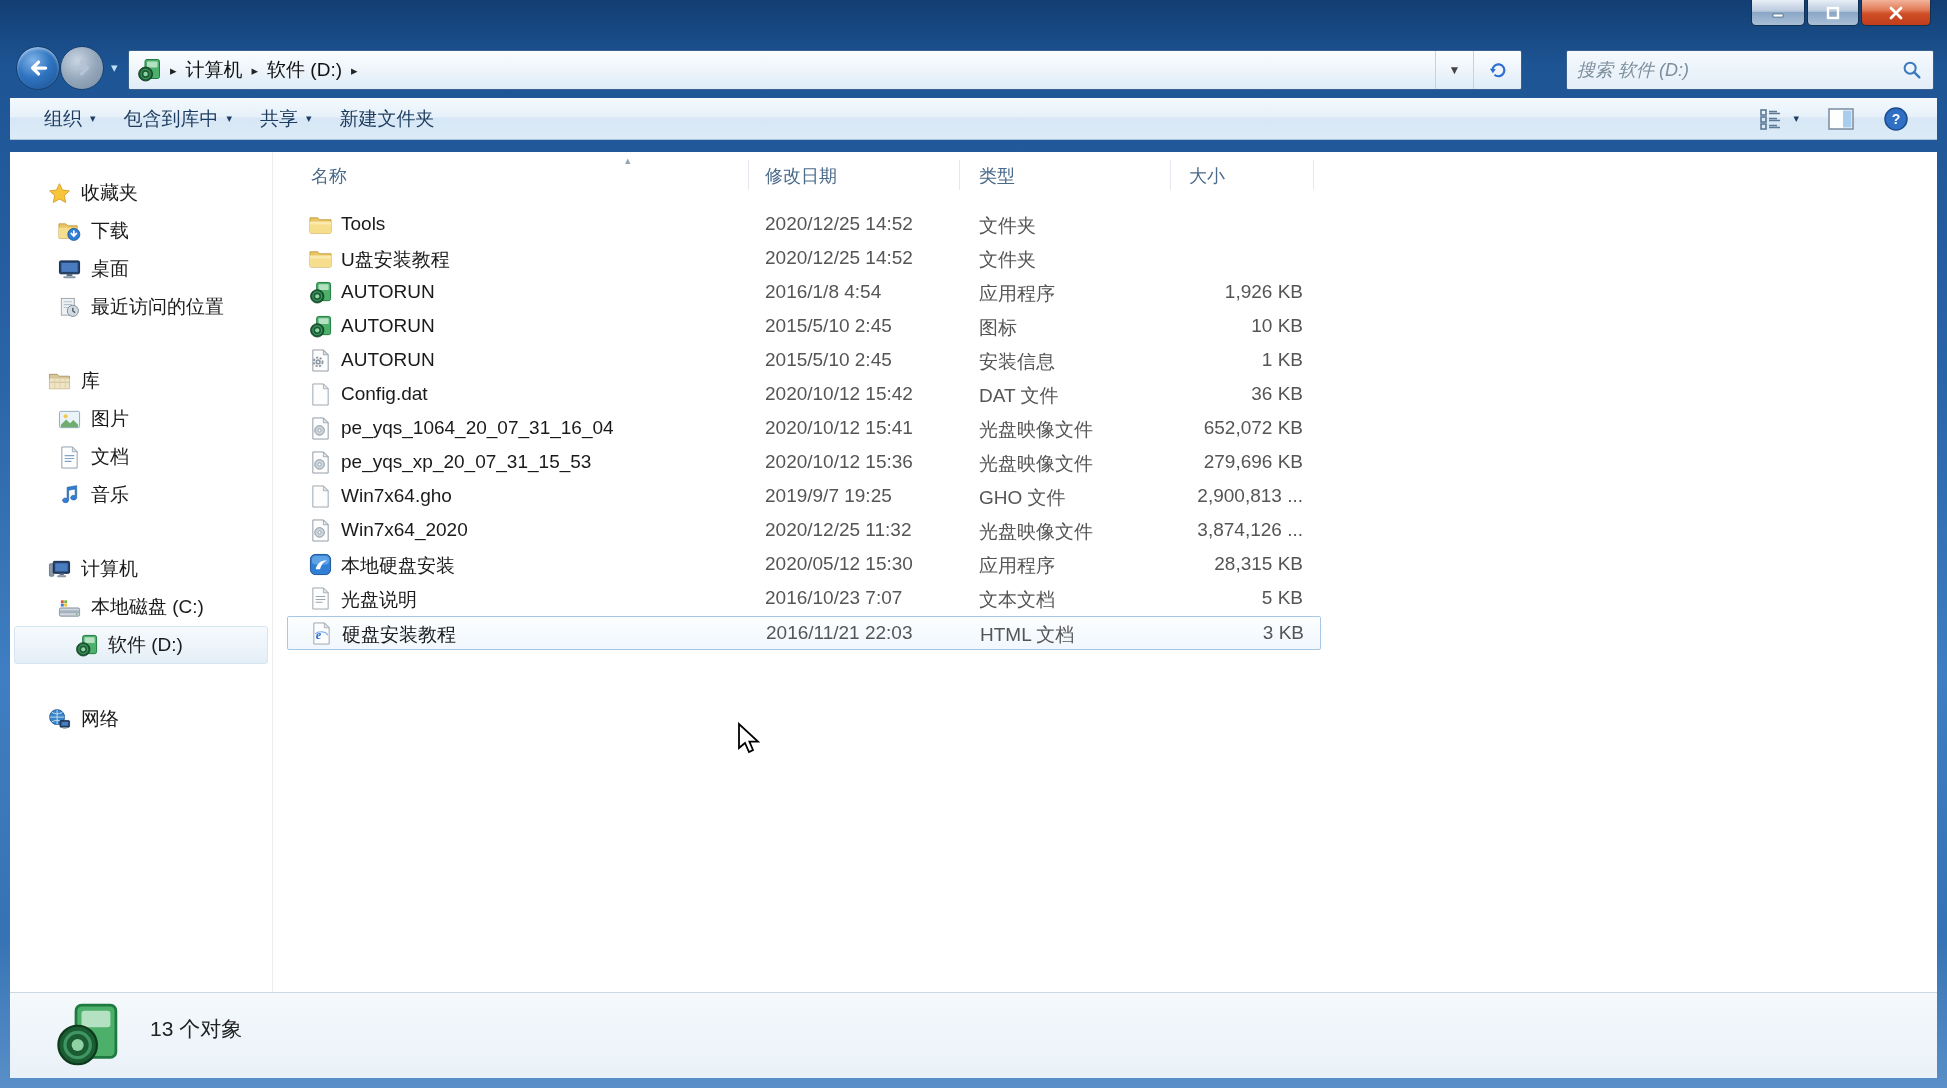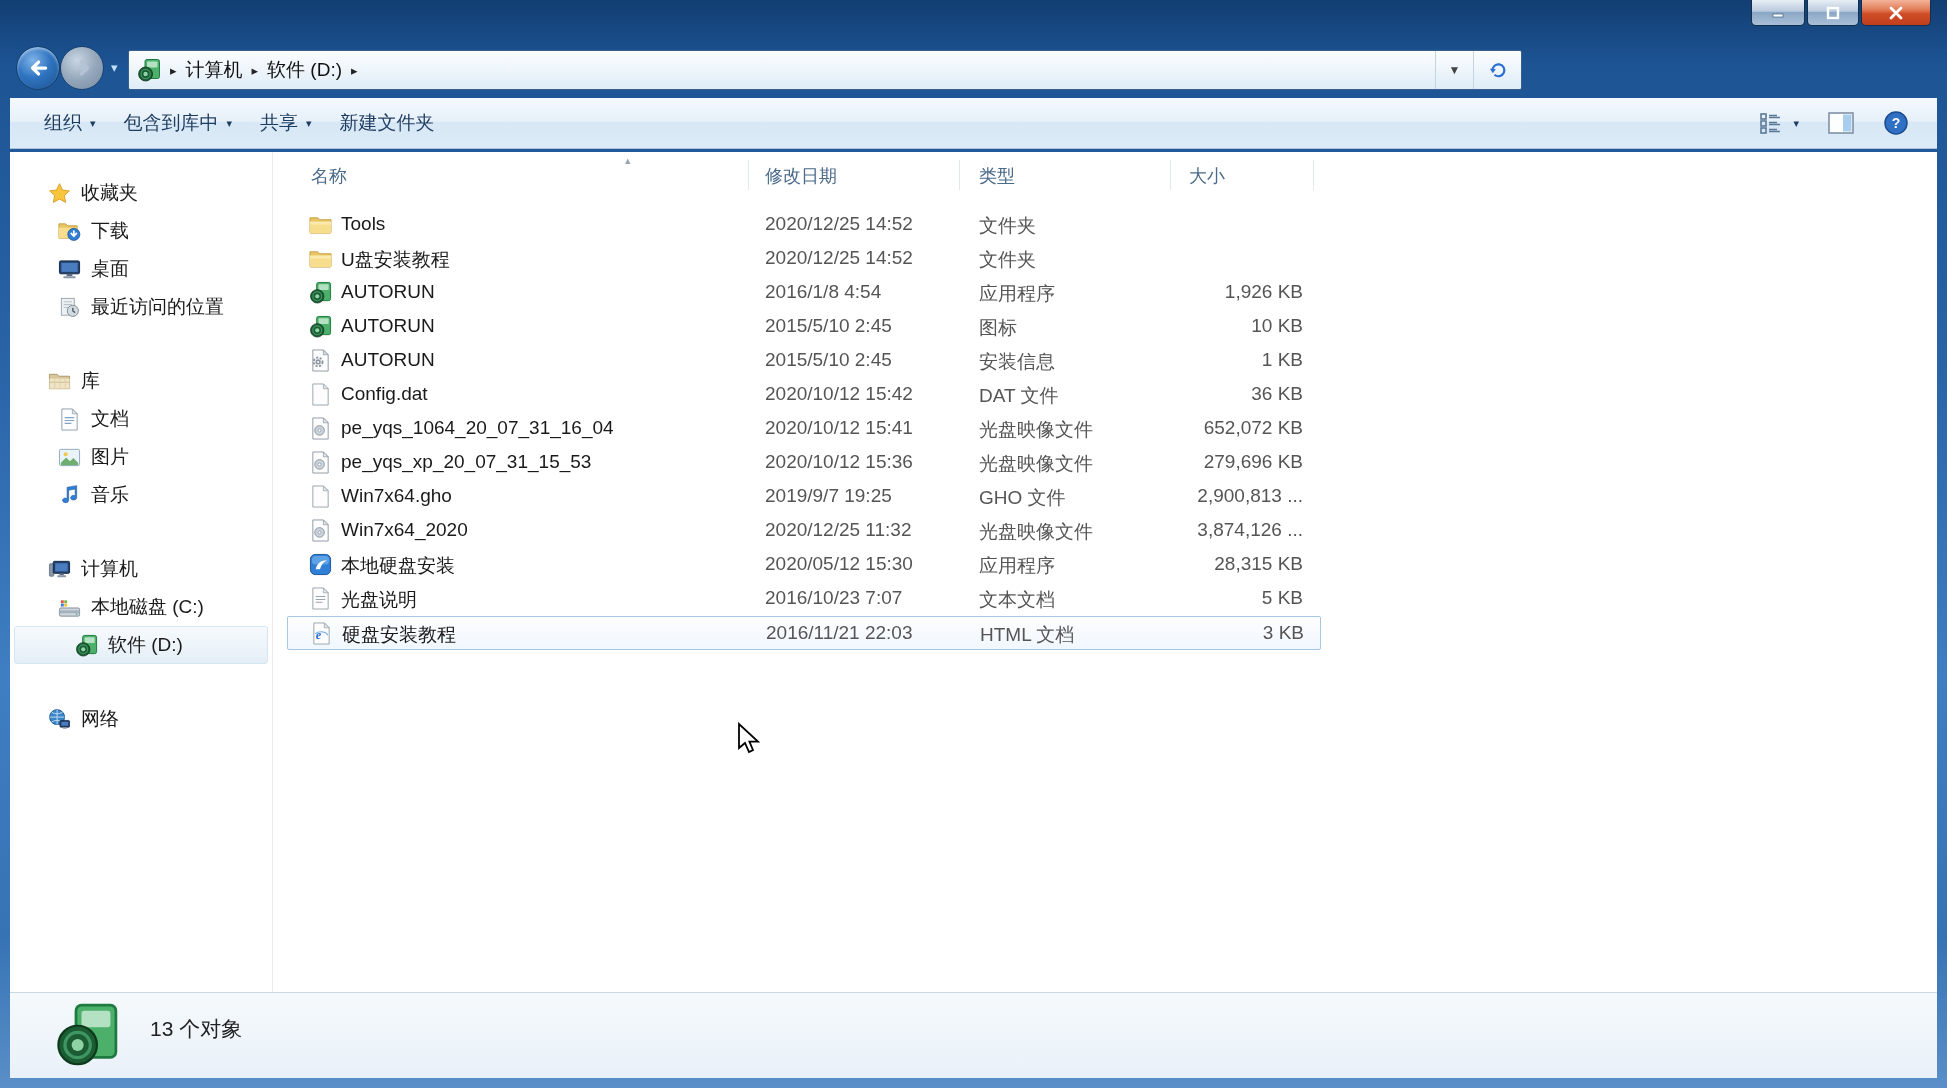--- a/index.html
+++ b/index.html
@@ -28,21 +28,21 @@
   .addrfield { flex:1; display:flex; align-items:center; padding-left:8px; gap:9px; }
   .crumbsep { color:#222; font-size:13px; }
   .crumb { font-size:19px; color:#111; }
   .addrbtn { width:38px; border-left:1px solid #c3d3e2; display:flex; align-items:center; justify-content:center; color:#444; font-size:12px; }
   .addrbtn.refresh { width:48px; }
   .searchbox { position:absolute; left:1556px; top:6px; height:40px; width:368px;
     background:linear-gradient(180deg,#f4f9fd,#e4eef8); border:1px solid #39618f; border-radius:2px;
     display:flex; align-items:center; padding:0 10px; }
   .searchtext { flex:1; font-size:18px; font-style:italic; color:#7c8d9c; }
   
-  .toolbar { position:absolute; top:98px; left:10px; right:10px; height:51px;
+  .toolbar { position:absolute; top:98px; left:10px; right:10px; height:42px;
     background:linear-gradient(180deg,#f4f9fd 0%,#e7f1fa 45%,#d7e7f5 50%,#dcebf7 100%);
     border-bottom:1px solid #a9c2d9; display:flex; align-items:center; }
   .tbitem { display:flex; align-items:center; gap:8px; color:#1e3c5f; font-size:19px; padding:8px 14px; border-radius:3px; }
   .tbitem:first-child { margin-left:20px; }
   .tbcaret { font-size:11px; color:#1e3c5f; }
   .tbright { margin-left:auto; display:flex; align-items:center; gap:28px; margin-right:28px; }
   .tbicon { display:flex; align-items:center; gap:8px; }
   
   .client { position:absolute; top:152px; left:10px; right:10px; bottom:96px; background:#fff; display:flex; }
   .sidebar { width:262px; padding-top:22px; position:relative; }
@@ -132,20 +132,27 @@
       </div>
       <div class="addrbtn">▼</div>
       <div class="addrbtn refresh">
         <svg width="22" height="22" viewBox="0 0 24 24">
           <path d="M6 13 a6.5 6.5 0 1 1 2.2 4.2" fill="none" stroke="#2e6fd2" stroke-width="2.4"></path>
           <path d="M3.2 10.5 L6.4 15.5 L9.6 10.8 Z" fill="#2e6fd2"></path>
         </svg>
       </div>
     </div>
 
+    <div class="searchbox">
+      <span class="searchtext">搜索 软件 (D:)</span>
+      <svg width="22" height="22" viewBox="0 0 24 24">
+        <circle cx="10" cy="10" r="6" fill="none" stroke="#3a7abd" stroke-width="2.2"></circle>
+        <path d="M14.6 14.6 L20 20" stroke="#3a7abd" stroke-width="2.6" stroke-linecap="round"></path>
+      </svg>
+    </div>
   </div>
 
   <div class="toolbar">
     <div class="tbitem">
       <span>组织</span>
       <span class="tbcaret">▾</span>
     </div>
     <div class="tbitem">
       <span>包含到库中</span>
       <span class="tbcaret">▾</span>
@@ -238,36 +245,36 @@
               <path d="M1.5 9 h21 v10.5 H1.5 Z" fill="#efe4c4"></path>
               <path d="M1.5 12.8 h21" stroke="#cdbd94" stroke-width="1"></path>
               <path d="M7 9 v10.5 M12.5 9 v10.5 M18 9 v10.5" stroke="#dccfa9" stroke-width="1"></path>
             </svg>
           </span>
         <span>库</span>
       </div>
       <div class="snode child">
         <span class="sicon">
             <svg viewBox="0 0 24 24" width="100%" height="100%">
+              <rect x="1.5" y="3.5" width="21" height="17" rx="1.5" fill="#eaf3fa" stroke="#8fa8bd" stroke-width="1"></rect>
+              <path d="M3 17.5 l5.5 -5.5 4 4 3.5 -3.5 5 5 v2.5 H3 Z" fill="#6fae6f"></path>
+              <circle cx="8" cy="8.5" r="2.1" fill="#f2c94c"></circle>
+            </svg>
+          </span>
+        <span>图片</span>
+      </div>
+      <div class="snode child">
+        <span class="sicon">
+            <svg viewBox="0 0 24 24" width="100%" height="100%">
               <path d="M4 1 h11 l5 5 v17 H4 Z" fill="#fdfdfd" stroke="#8fa0b0" stroke-width="1"></path>
               <path d="M15 1 l5 5 h-5 Z" fill="#dfe7ee" stroke="#8fa0b0" stroke-width="0.8"></path>
               <path d="M7 10 h10 M7 13 h10 M7 16 h7" stroke="#7ea4c8" stroke-width="1.2"></path>
             </svg>
           </span>
         <span>文档</span>
-      </div>
-      <div class="snode child">
-        <span class="sicon">
-            <svg viewBox="0 0 24 24" width="100%" height="100%">
-              <rect x="1.5" y="3.5" width="21" height="17" rx="1.5" fill="#eaf3fa" stroke="#8fa8bd" stroke-width="1"></rect>
-              <path d="M3 17.5 l5.5 -5.5 4 4 3.5 -3.5 5 5 v2.5 H3 Z" fill="#6fae6f"></path>
-              <circle cx="8" cy="8.5" r="2.1" fill="#f2c94c"></circle>
-            </svg>
-          </span>
-        <span>图片</span>
       </div>
       <div class="snode child">
         <span class="sicon">
             <svg viewBox="0 0 24 24" width="100%" height="100%">
               <path d="M9.5 3.5 l10 -1.8 v12.6 a3.2 2.4 0 1 1 -1.6 -2.1 V5.2 l-6.8 1.3 v10.6 a3.2 2.4 0 1 1 -1.6 -2.1 Z" fill="#2f7fd6" stroke="#1b5496" stroke-width="0.6"></path>
             </svg>
           </span>
         <span>音乐</span>
       </div>
       <div class="sgap"></div>

